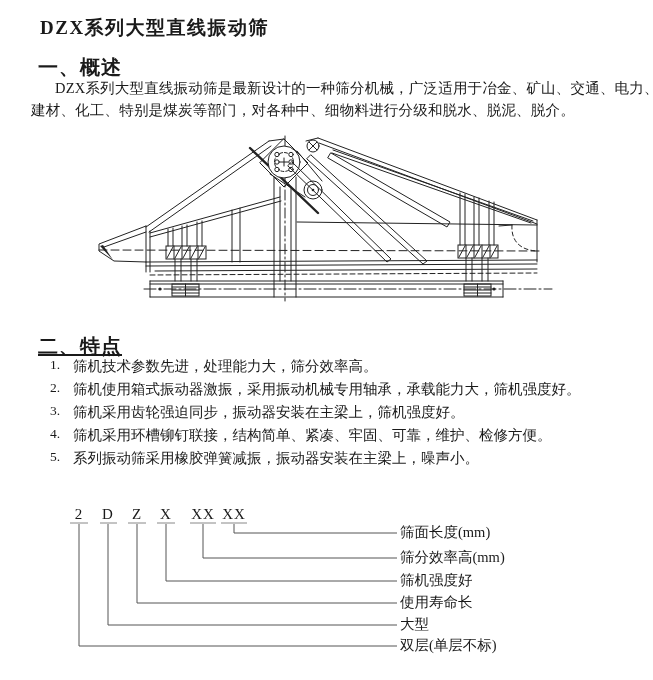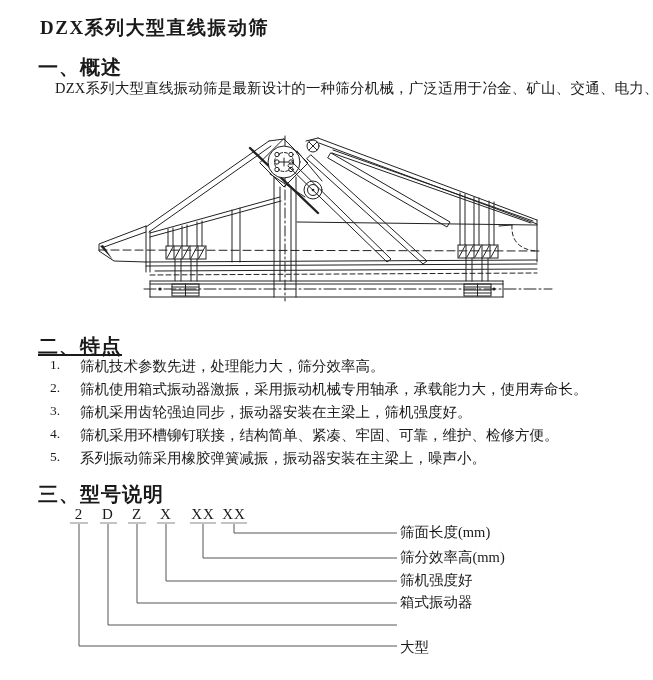--- a/index.html
+++ b/index.html
@@ -20,21 +20,21 @@
   .h-overview{top:54px;}
   .h-features{top:333px;text-decoration:underline;}
   .h-model{top:481px;}
   .pline{
     font-size:14.5px;letter-spacing:0.2px;white-space:nowrap;
   }
   .pline1{top:79px;left:55px;}
   .pline2{top:101px;left:31px;}
   .feat-row{font-size:14.5px;white-space:nowrap;}
   .feat-num{position:absolute;left:50px;width:14px;font-size:13.5px;}
-  .feat-text{position:absolute;left:80px;}
+  .feat-text{position:absolute;left:73px;}
   .code-part{
     top:506px;font-size:15px;font-weight:normal;letter-spacing:1px;
     transform:translateX(-50%);white-space:nowrap;
   }
   .model-label{font-size:14.5px;left:400px;white-space:nowrap;}
   svg{position:absolute;top:0;left:0;}
 </style>
 </head>
 <body>
 
@@ -162,51 +162,52 @@
       <path d="M137,524 L137,603 L397,603"></path>
       <path d="M108,524 L108,625 L397,625"></path>
       <path d="M79,524 L79,646 L397,646"></path>
     </g>
   </svg>
 
   <div class="abs title">DZX系列大型直线振动筛</div>
 
   <div class="abs heading h-overview">一、概述</div>
   <div class="abs pline pline1">DZX系列大型直线振动筛是最新设计的一种筛分机械，广泛适用于冶金、矿山、交通、电力、</div>
+  <div class="abs pline pline2">建材、化工、特别是煤炭等部门，对各种中、细物料进行分级和脱水、脱泥、脱介。</div>
 
   <div class="abs heading h-features">二、特点</div>
   <div class="abs feat-row" style="top:357px;">
     <span class="feat-num">1.</span>
     <span class="feat-text">筛机技术参数先进，处理能力大，筛分效率高。</span>
   </div>
   <div class="abs feat-row" style="top:380px;">
     <span class="feat-num">2.</span>
-    <span class="feat-text">筛机使用箱式振动器激振，采用振动机械专用轴承，承载能力大，使用寿命长。</span>
+    <span class="feat-text">筛机使用箱式振动器激振，采用振动机械专用轴承，承载能力大，筛机强度好。</span>
   </div>
   <div class="abs feat-row" style="top:403px;">
     <span class="feat-num">3.</span>
     <span class="feat-text">筛机采用齿轮强迫同步，振动器安装在主梁上，筛机强度好。</span>
   </div>
   <div class="abs feat-row" style="top:426px;">
     <span class="feat-num">4.</span>
     <span class="feat-text">筛机采用环槽铆钉联接，结构简单、紧凑、牢固、可靠，维护、检修方便。</span>
   </div>
   <div class="abs feat-row" style="top:449px;">
     <span class="feat-num">5.</span>
     <span class="feat-text">系列振动筛采用橡胶弹簧减振，振动器安装在主梁上，噪声小。</span>
   </div>
 
-  <div class="abs heading h-model">三、型号说明</div>
 
   <span class="abs code-part" style="left:79px;">2</span>
   <span class="abs code-part" style="left:108px;">D</span>
   <span class="abs code-part" style="left:137px;">Z</span>
   <span class="abs code-part" style="left:166px;">X</span>
   <span class="abs code-part" style="left:203px;">XX</span>
   <span class="abs code-part" style="left:234px;">XX</span>
 
   <div class="abs model-label" style="top:523px;">筛面长度(mm)</div>
   <div class="abs model-label" style="top:548px;">筛分效率高(mm)</div>
   <div class="abs model-label" style="top:571px;">筛机强度好</div>
-  <div class="abs model-label" style="top:593px;">箱式振动器</div>
-  <div class="abs model-label" style="top:638px;">大型</div>
+  <div class="abs model-label" style="top:593px;">使用寿命长</div>
+  <div class="abs model-label" style="top:615px;">大型</div>
+  <div class="abs model-label" style="top:636px;">双层(单层不标)</div>
 
 </div>
 
 </body></html>

